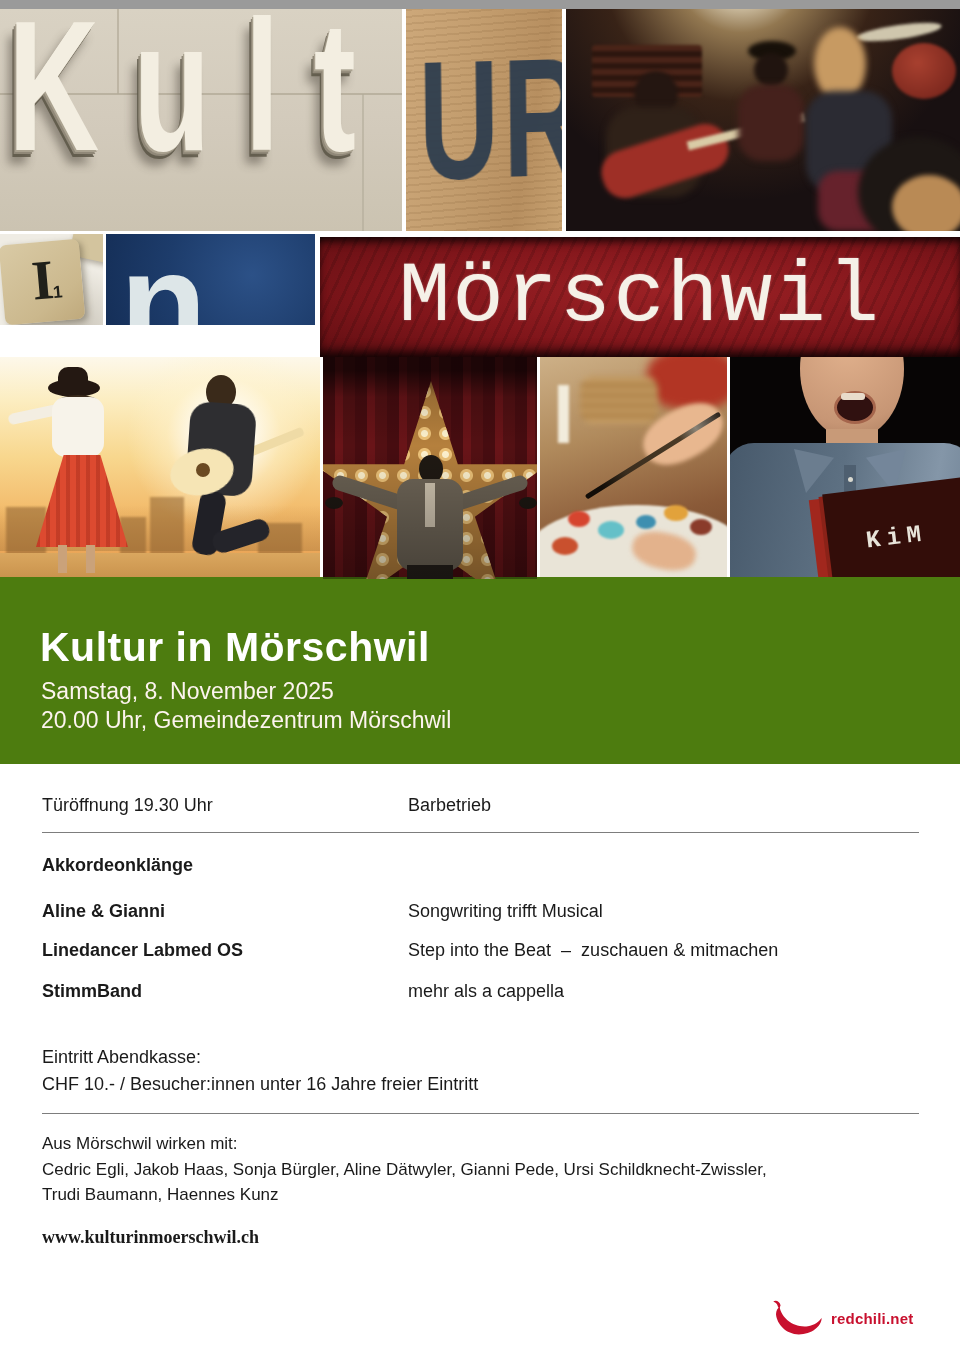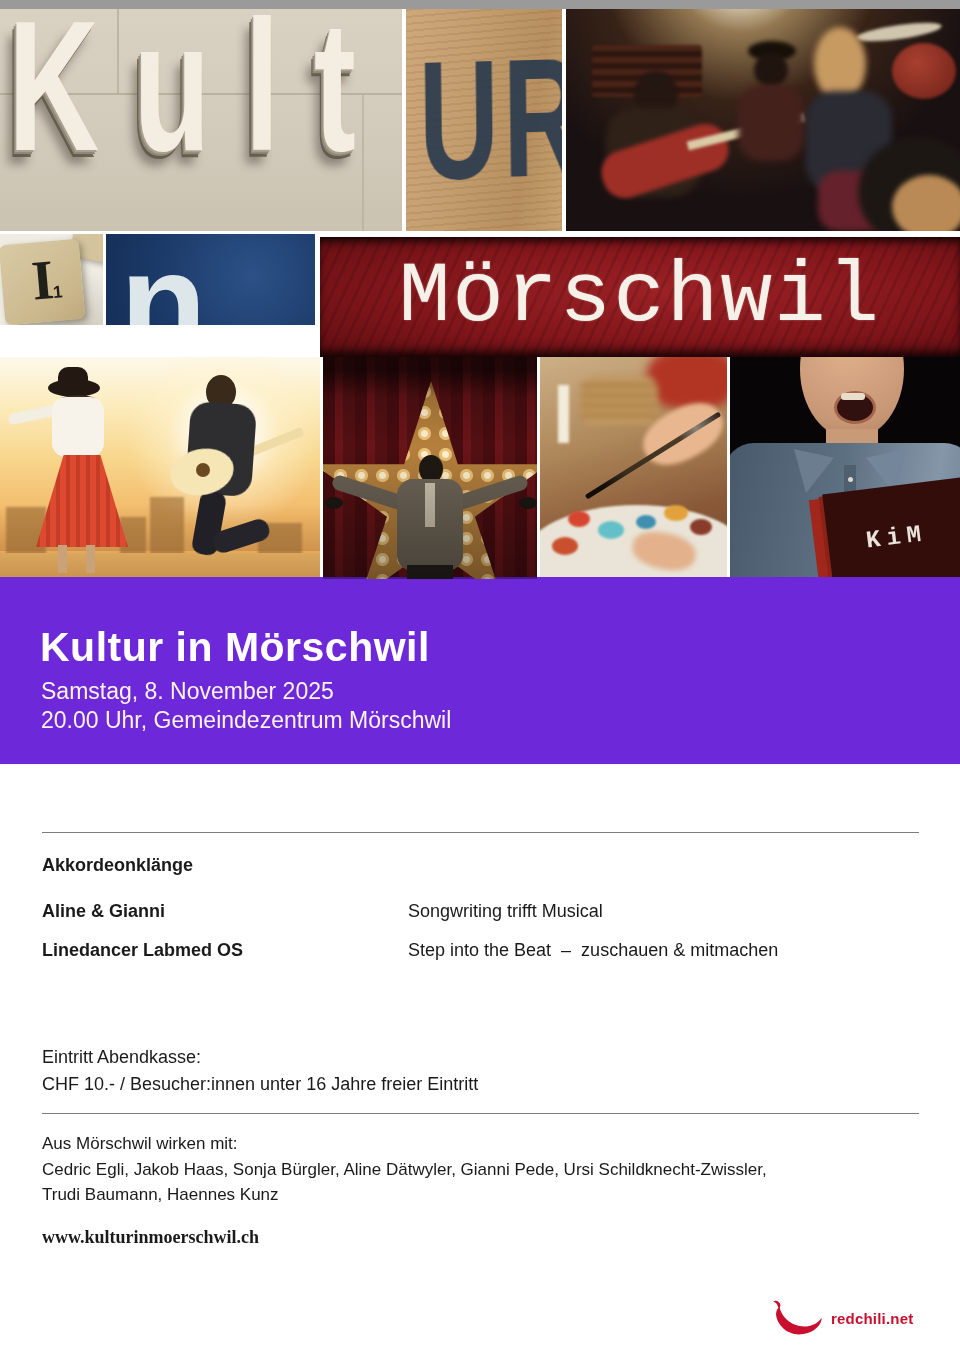--- a/index.html
+++ b/index.html
@@ -165,21 +165,21 @@
   .sg-collar2{position:absolute;left:136px;top:92px;width:40px;height:44px;background:#74869a;
       clip-path:polygon(0 20%,100% 0,70% 100%);}
   .sg-placket{position:absolute;left:114px;top:108px;width:12px;height:120px;background:#4e5f70;}
   .sg-btn{position:absolute;left:118px;width:5px;height:5px;border-radius:50%;background:#d9d9d0;}
   .sg-book-cover{position:absolute;left:98px;top:128px;width:150px;height:104px;background:#330d09;
       transform:rotate(-7deg);box-shadow:-4px 2px 0 #8a2218,-14px 4px 0 #a1271d;}
   .sg-kim{position:absolute;left:38px;top:38px;font-family:"Liberation Mono",monospace;font-weight:bold;
       font-size:24px;letter-spacing:6px;color:#e8e4da;}
 
   
-  .redblock{position:absolute;left:0;top:568px;width:960px;height:187px;background:#6d28d9;}
+  .redblock{position:absolute;left:0;top:568px;width:960px;height:187px;background:#4d7c0f;}
   .title{position:absolute;left:40px;top:47px;font-size:41px;font-weight:bold;color:#ffffff;letter-spacing:.5px;}
   .subtitle{position:absolute;left:41px;top:100px;font-size:23px;line-height:29px;color:#fdf4ef;}
 
   
   .prow{position:absolute;left:42px;width:878px;display:flex;font-size:18px;line-height:22px;}
   .plabel{width:366px;font-weight:bold;flex:none;}
   .plabel.regular{font-weight:normal;}
   .pdesc{white-space:pre-wrap;}
   .rule{position:absolute;left:42px;width:877px;height:1px;background:#7d7d7d;}
   .textline{position:absolute;left:42px;font-size:18px;line-height:22px;}
@@ -313,37 +313,45 @@
   </div>
 
   <div class="redblock">
     <div class="title">Kultur in Mörschwil</div>
     <div class="subtitle">
       <div>Samstag, 8. November 2025</div>
       <div>20.00 Uhr, Gemeindezentrum Mörschwil</div>
     </div>
   </div>
 
+  <div class="prow" style="top:785px">
+    <div class="plabel regular">Türöffnung 19.30 Uhr</div>
+    <div class="pdesc">Barbetrieb</div>
+  </div>
 
   <div class="rule" style="top:823px"></div>
 
   <div class="prow" style="top:845px">
     <div class="plabel">Akkordeonklänge</div>
   </div>
 
   <div class="prow" style="top:930px">
     <div class="plabel">Linedancer Labmed OS</div>
     <div class="pdesc">Step into the Beat  –  zuschauen &amp; mitmachen</div>
   </div>
 
   <div class="prow" style="top:891px">
     <div class="plabel">Aline &amp; Gianni</div>
     <div class="pdesc">Songwriting trifft Musical</div>
   </div>
 
+  <div class="prow" style="top:971px">
+    <div class="plabel">StimmBand</div>
+    <div class="pdesc">mehr als a cappella</div>
+  </div>
 
   <div class="textline" style="top:1037px">Eintritt Abendkasse:</div>
   <div class="textline" style="top:1064px">CHF 10.- / Besucher:innen unter 16 Jahre freier Eintritt</div>
 
   <div class="rule" style="top:1104px"></div>
 
   <div class="textline small" style="top:1124px">Aus Mörschwil wirken mit:</div>
   <div class="textline small" style="top:1150px">Cedric Egli, Jakob Haas, Sonja Bürgler, Aline Dätwyler, Gianni Pede, Ursi Schildknecht-Zwissler,</div>
   <div class="textline small" style="top:1175px">Trudi Baumann, Haennes Kunz</div>
 

